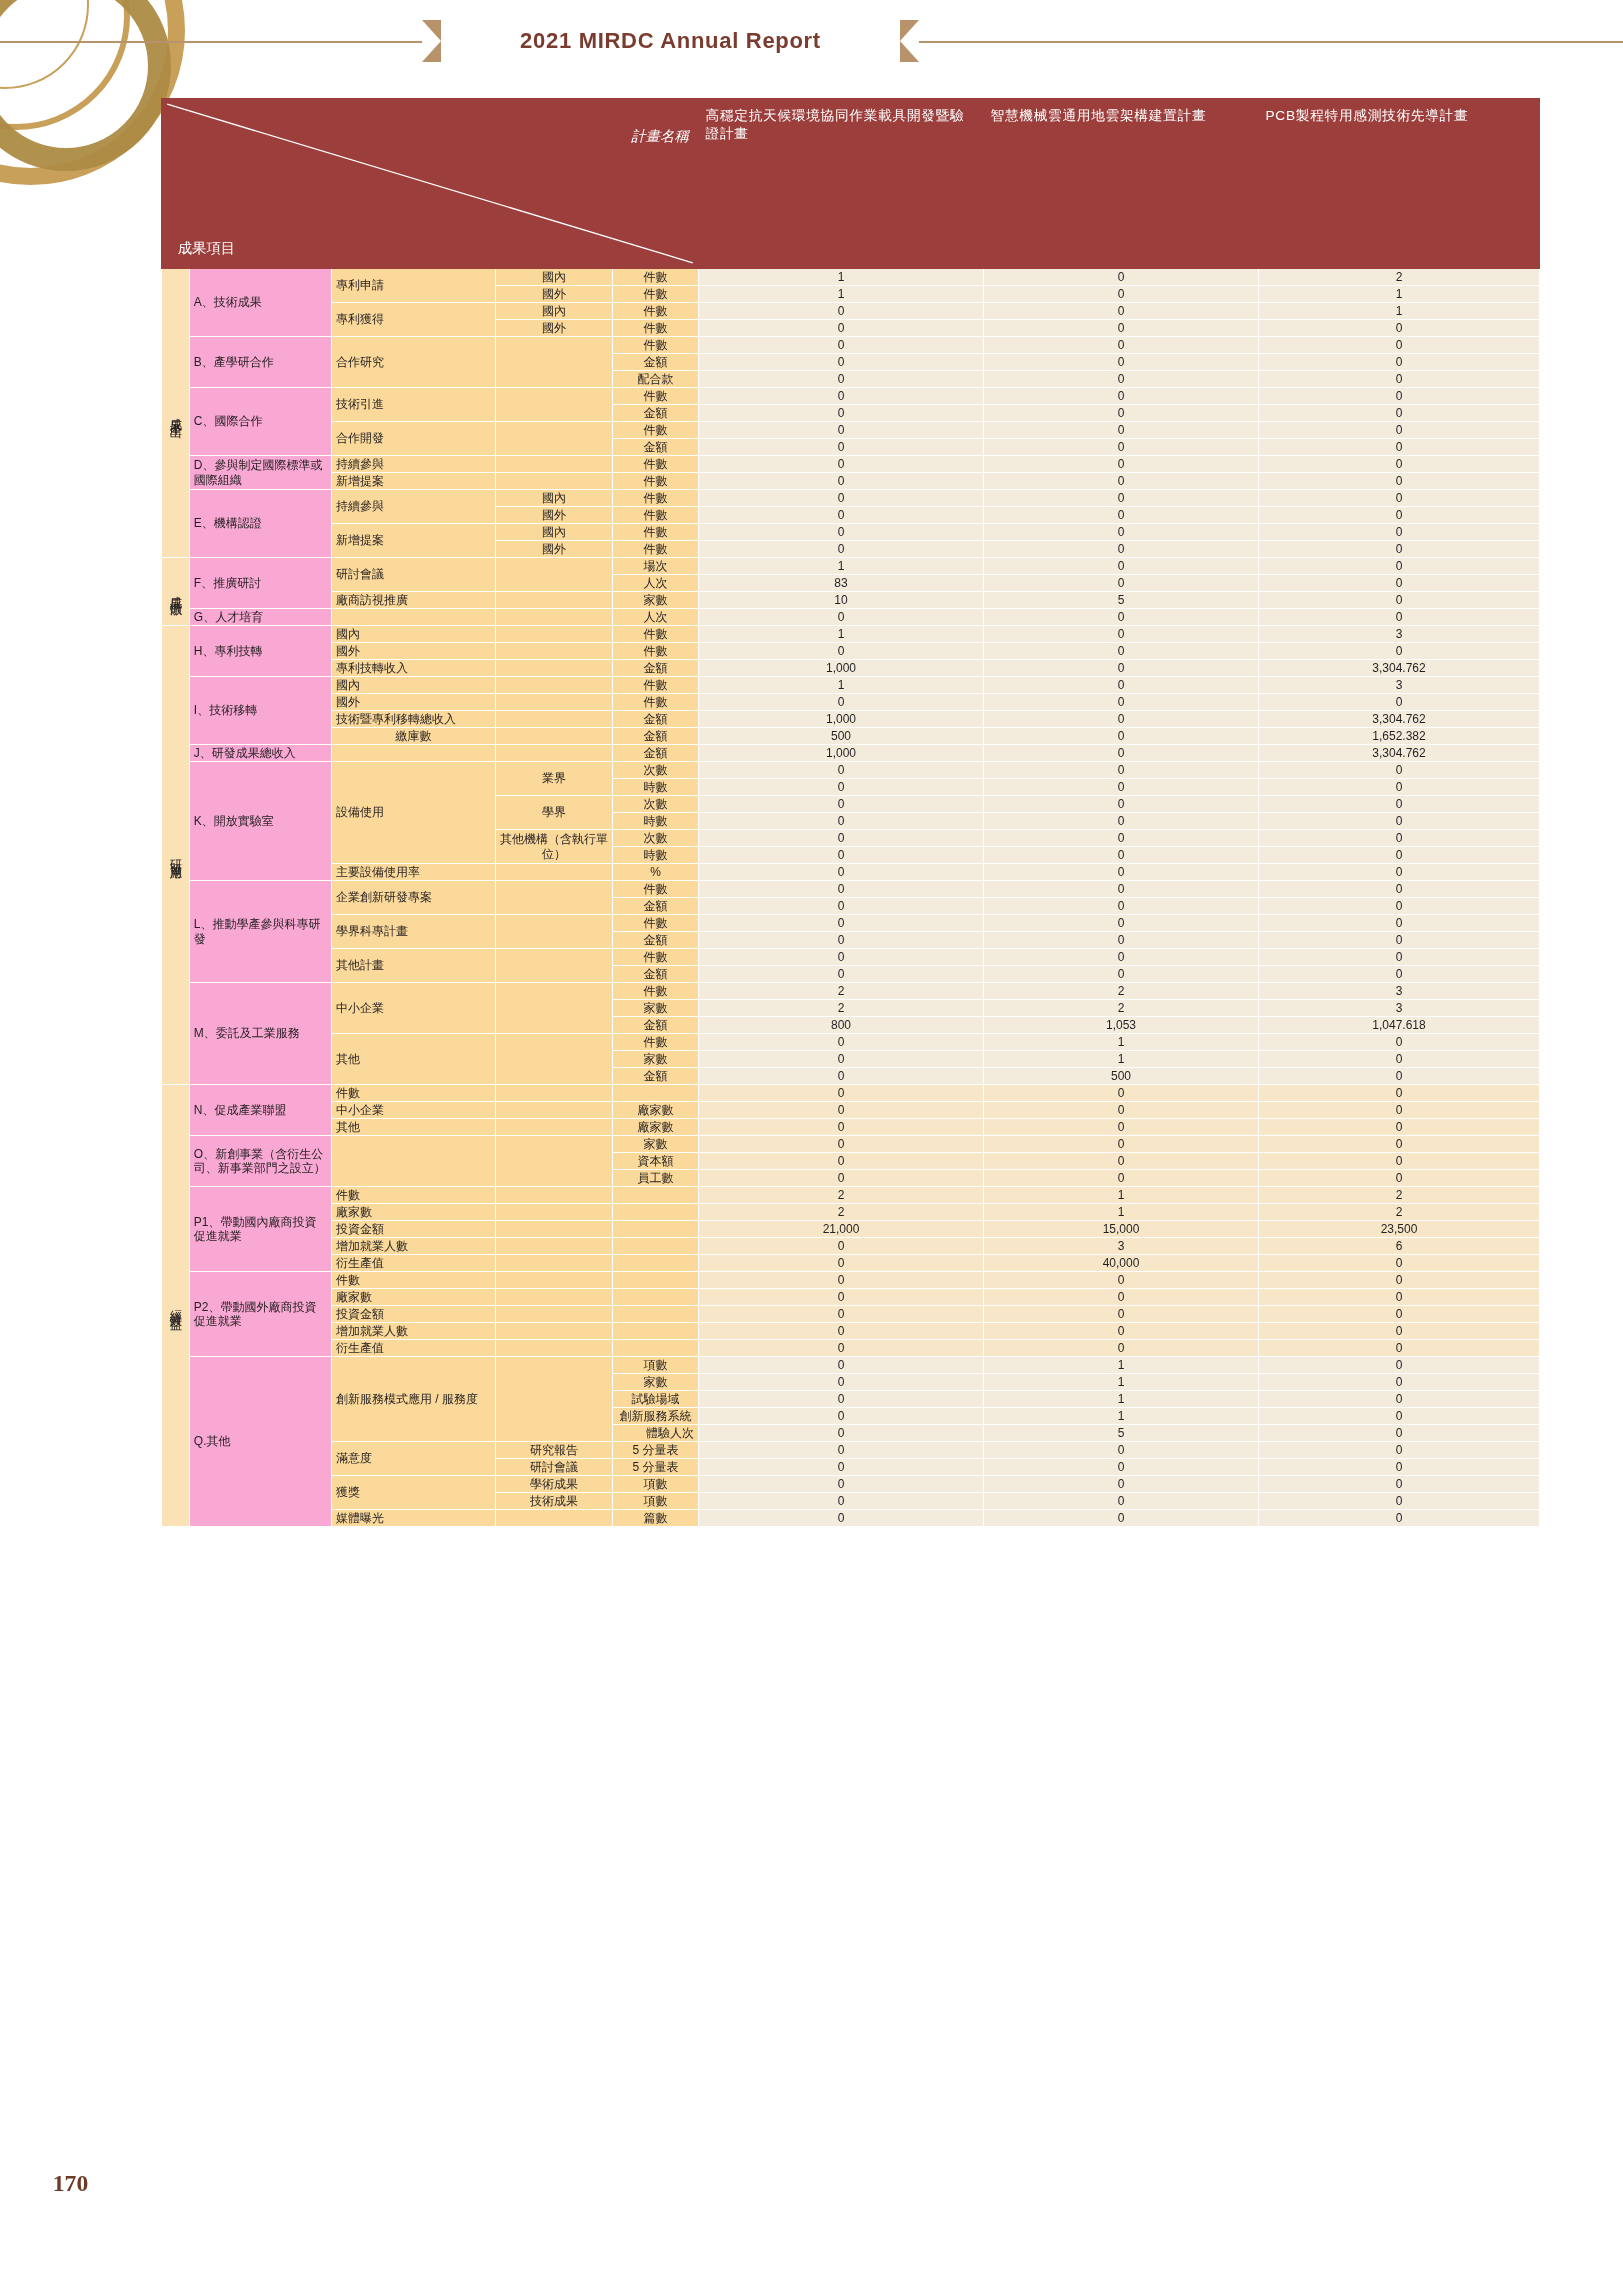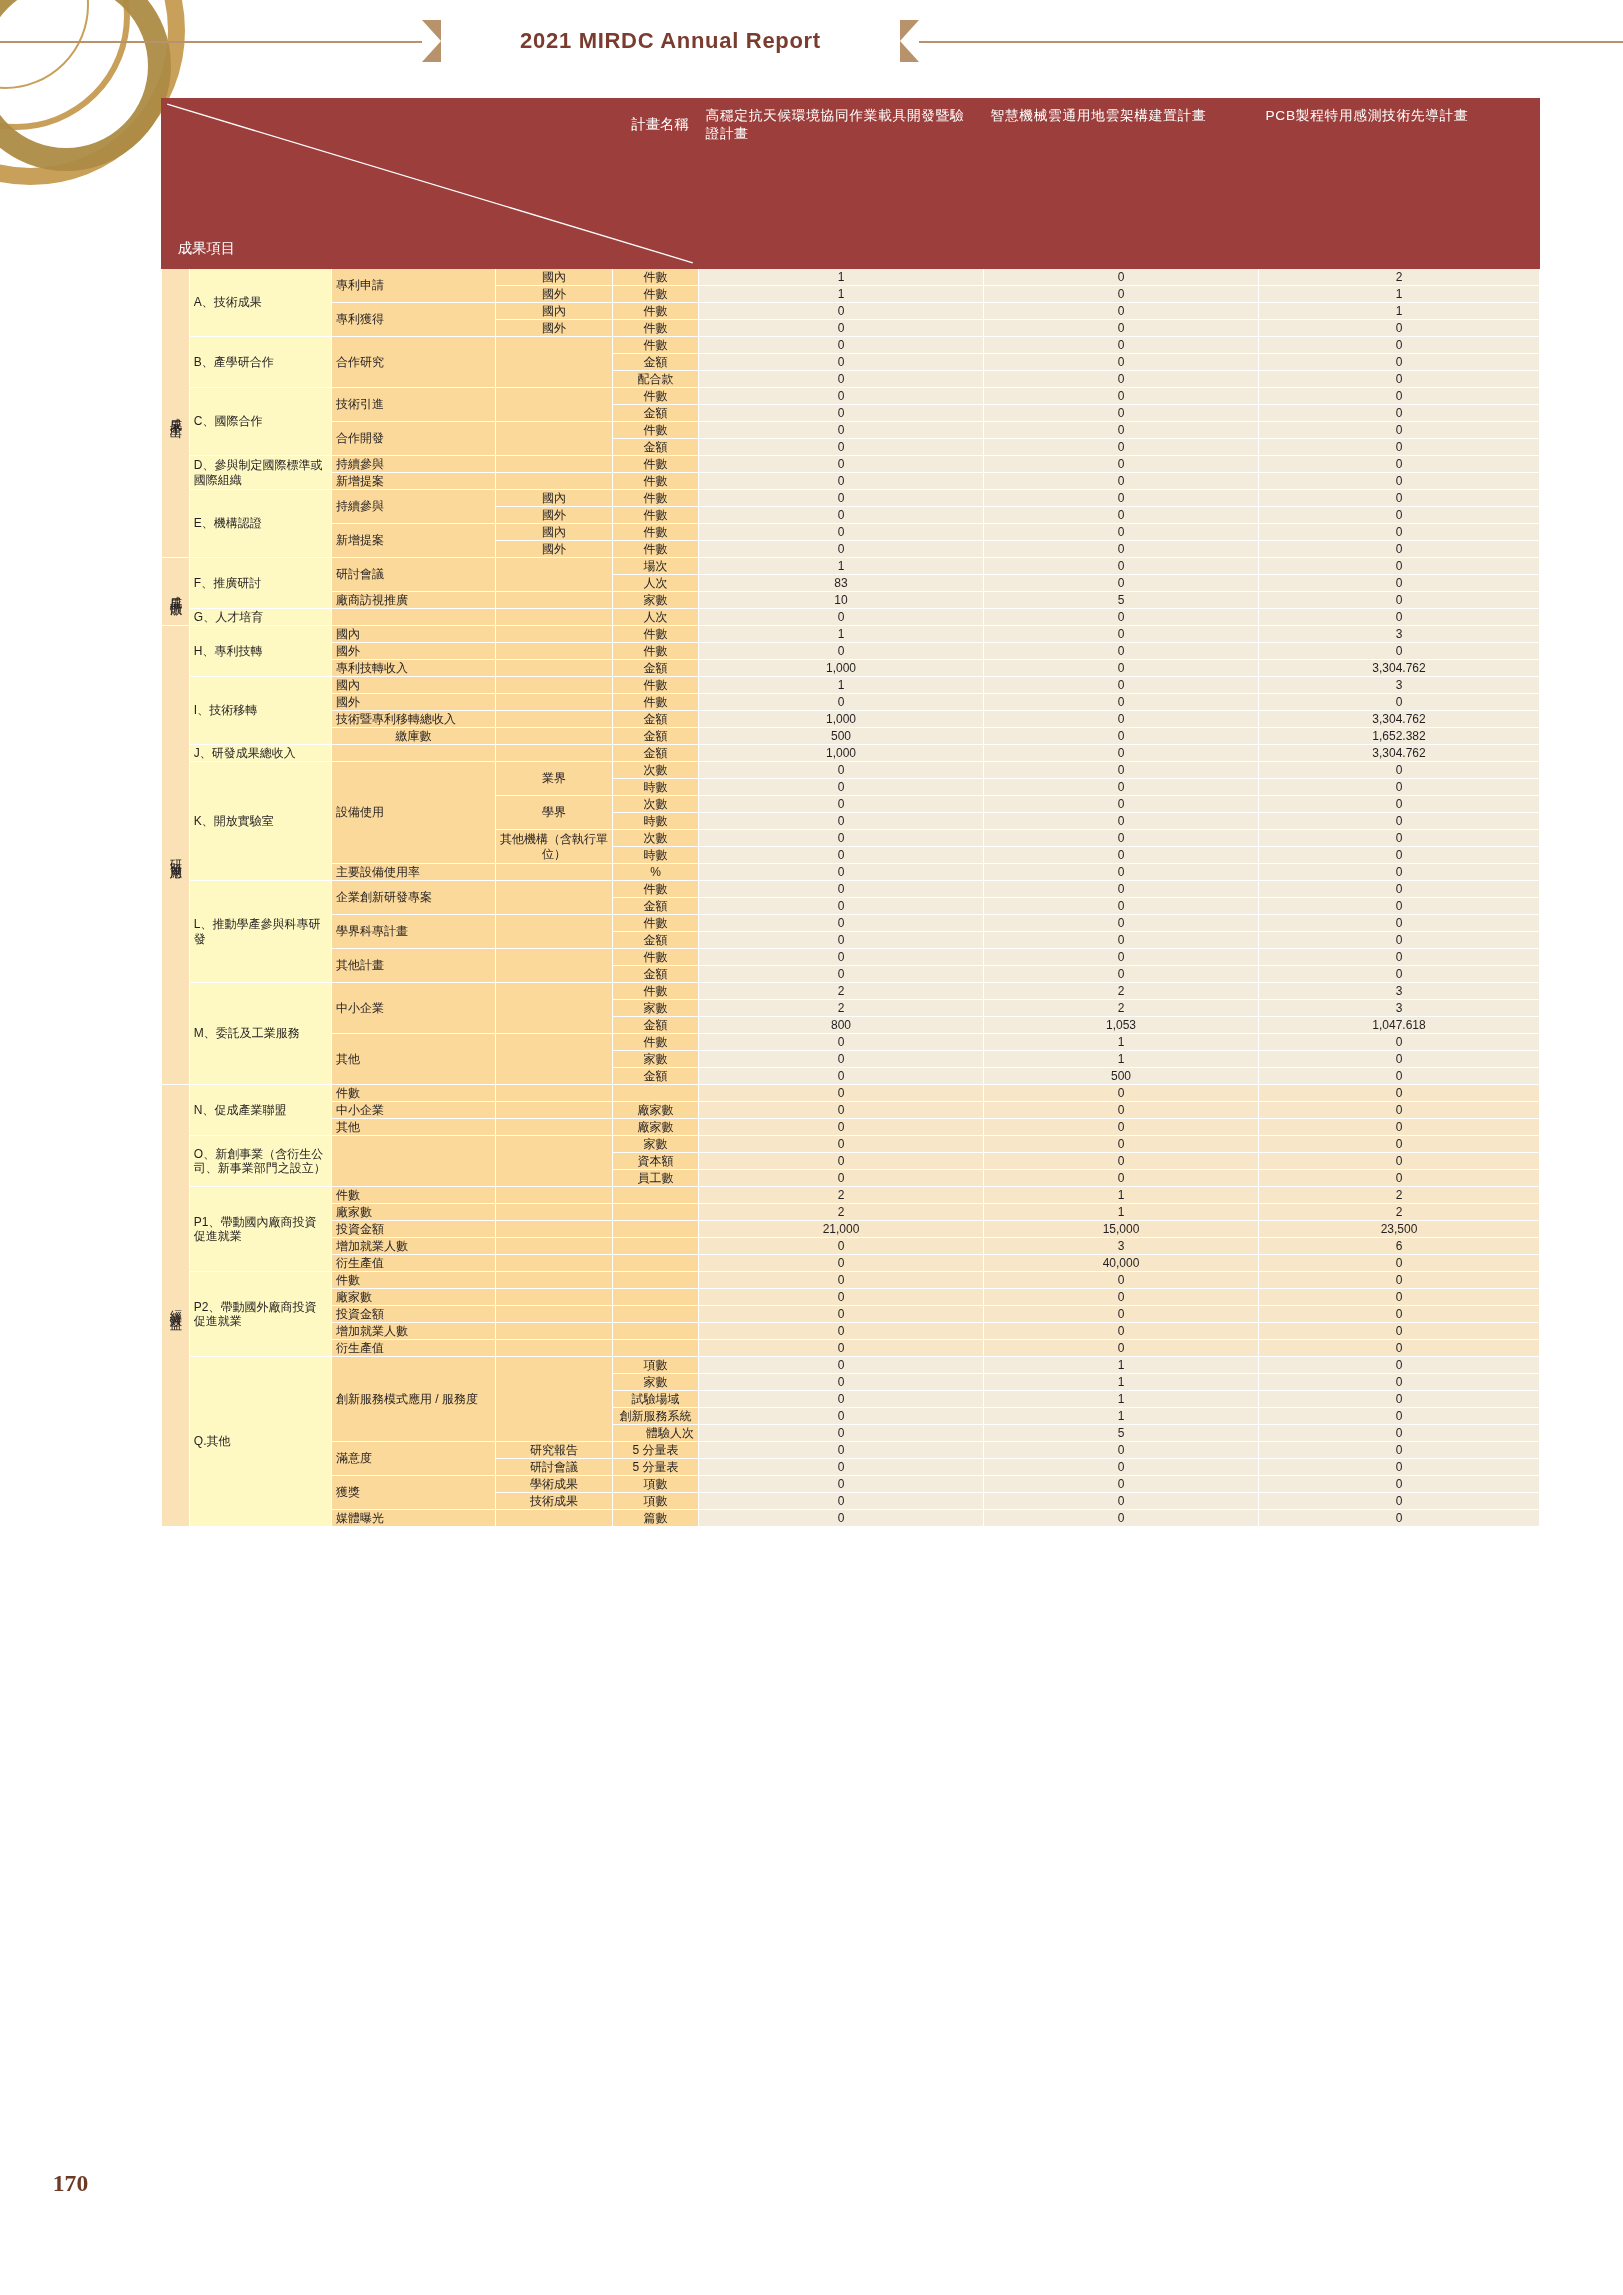--- a/index.html
+++ b/index.html
@@ -45,36 +45,36 @@
     padding:0 3.9px;
     height:17px;
     box-sizing:border-box;
     vertical-align:middle;
     white-space:nowrap;
   }
   
   .hdr{background:#9c3f3c;color:#ffffff;border:0.7px solid #9c3f3c;}
   .hdr-diag{position:relative;padding:0;}
   .hdr-diag .line{position:absolute;left:0;top:0;width:100%;height:100%;}
-  .hdr-label-top{position:absolute;right:9.2px;top:16px;font-size:14.4px;}
+  .hdr-label-top{position:absolute;right:9.2px;top:28px;font-size:14.4px;font-style:italic;}
   .hdr-label-bot{position:absolute;left:15.7px;bottom:10.5px;font-size:14.4px;}
   .hdr-col{font-size:13.7px;line-height:1.35;white-space:normal;vertical-align:top;padding:7.9px 6.5px;letter-spacing:0.7px;}
   .hdr-sep{border-left:0.7px solid #ffffff;}
 
   
   .vcat{
     background:#fbe2b6;
     writing-mode:vertical-rl;
     text-orientation:upright;
     letter-spacing:2.6px;
     font-size:12.4px;
     text-align:center;
     width:22px;
   }
-  .lbl{background:#fef9c3;}
+  .lbl{background:#f9a8d4;}
   .lbl2{background:#fbd99b;}
   .unit{background:#fbd99b;text-align:center;}
   .val{background:#f3ecdc;text-align:center;}
   .val-alt{background:#f7e7c8;text-align:center;}
   .c{text-align:center;}
   .l{text-align:left;}
   .wrap{white-space:normal;line-height:1.2;}
 </style>
 </head>
 <body>

